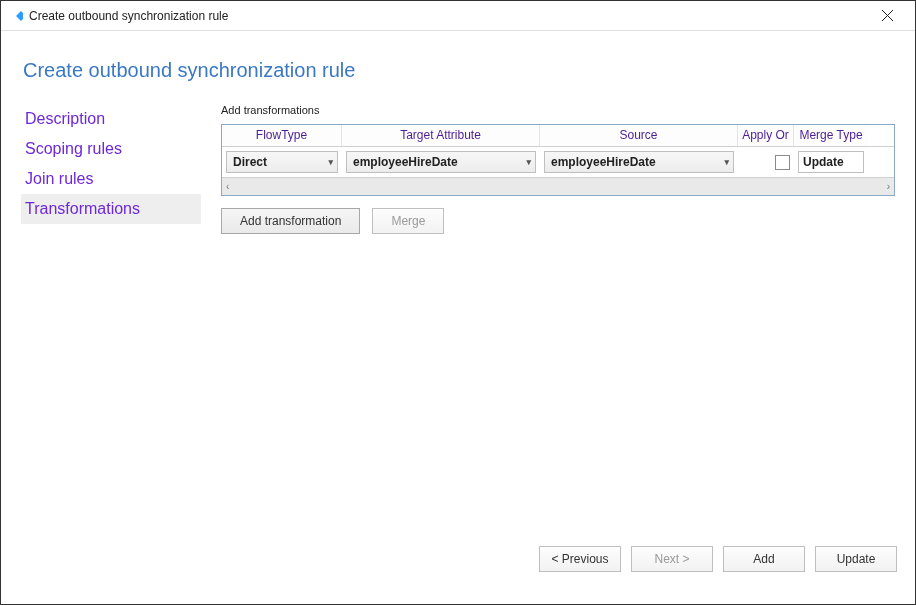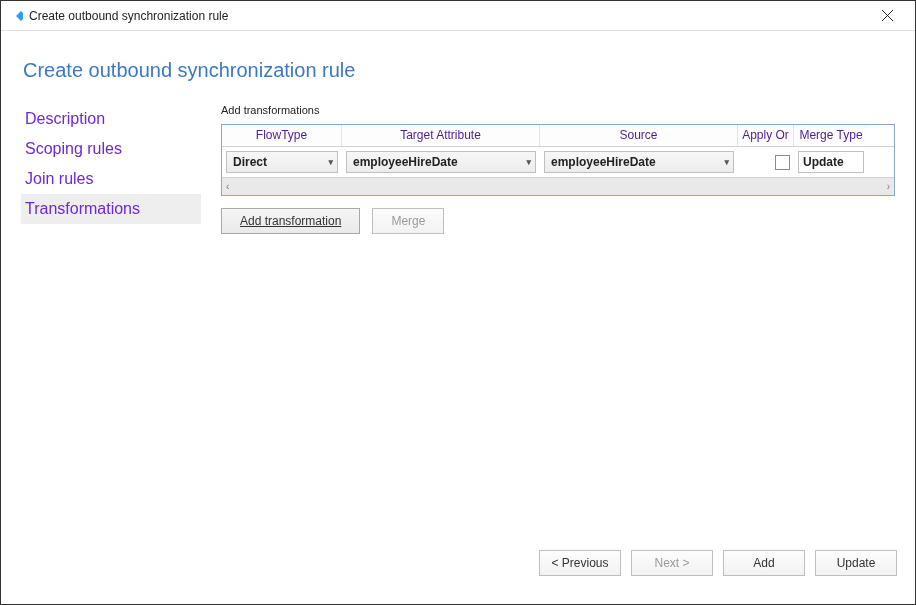--- a/index.html
+++ b/index.html
@@ -182,34 +182,32 @@
       font-size: 12px;
       color: #333;
       cursor: pointer;
       display: inline-flex;
       align-items: center;
       justify-content: center;
     }
     .btn.primary-ish {
       border-color: #a8a8a8;
       background: linear-gradient(#f5f5f5,#eaeaea);
-      text-decoration: underline;
     }
     .btn.disabled {
       color: #9a9a9a;
       cursor: default;
     }
     .footer {
       position: absolute;
-      bottom: 16px;
+      bottom: 8px;
       left: 0;
       right: 0;
       height: 50px;
       display: flex;
-      align-items: center;
       justify-content: flex-end;
       gap: 10px;
       padding: 0 18px;
     }
     .footer .btn { width: 82px; padding: 0; }
   </style>
 </head>
 <body>
 
 <div class="titlebar">

